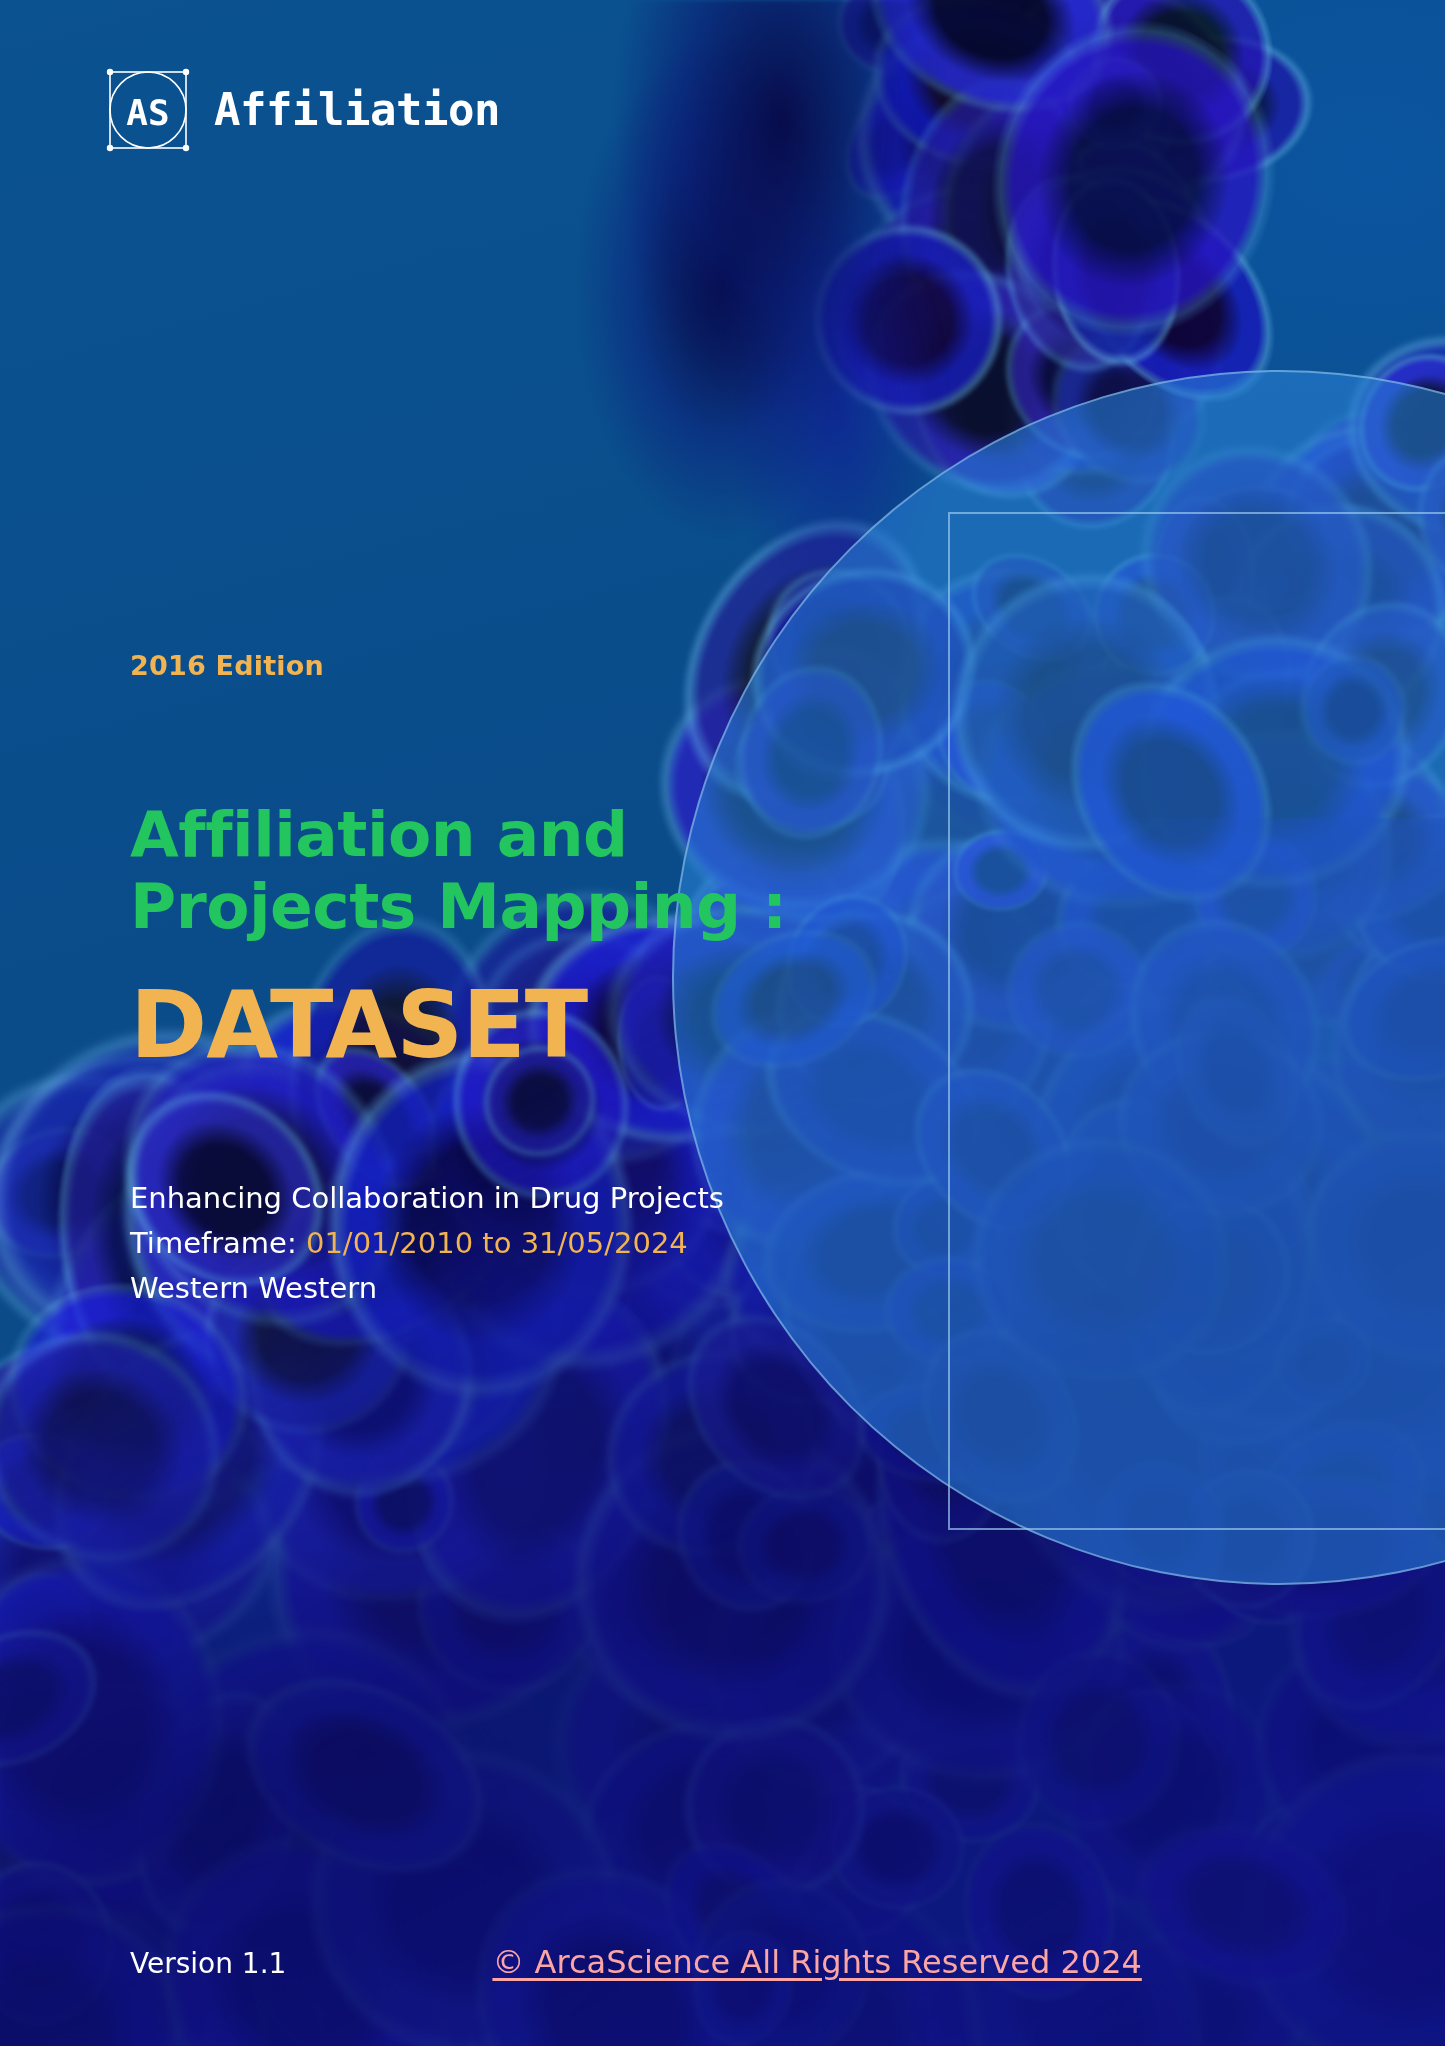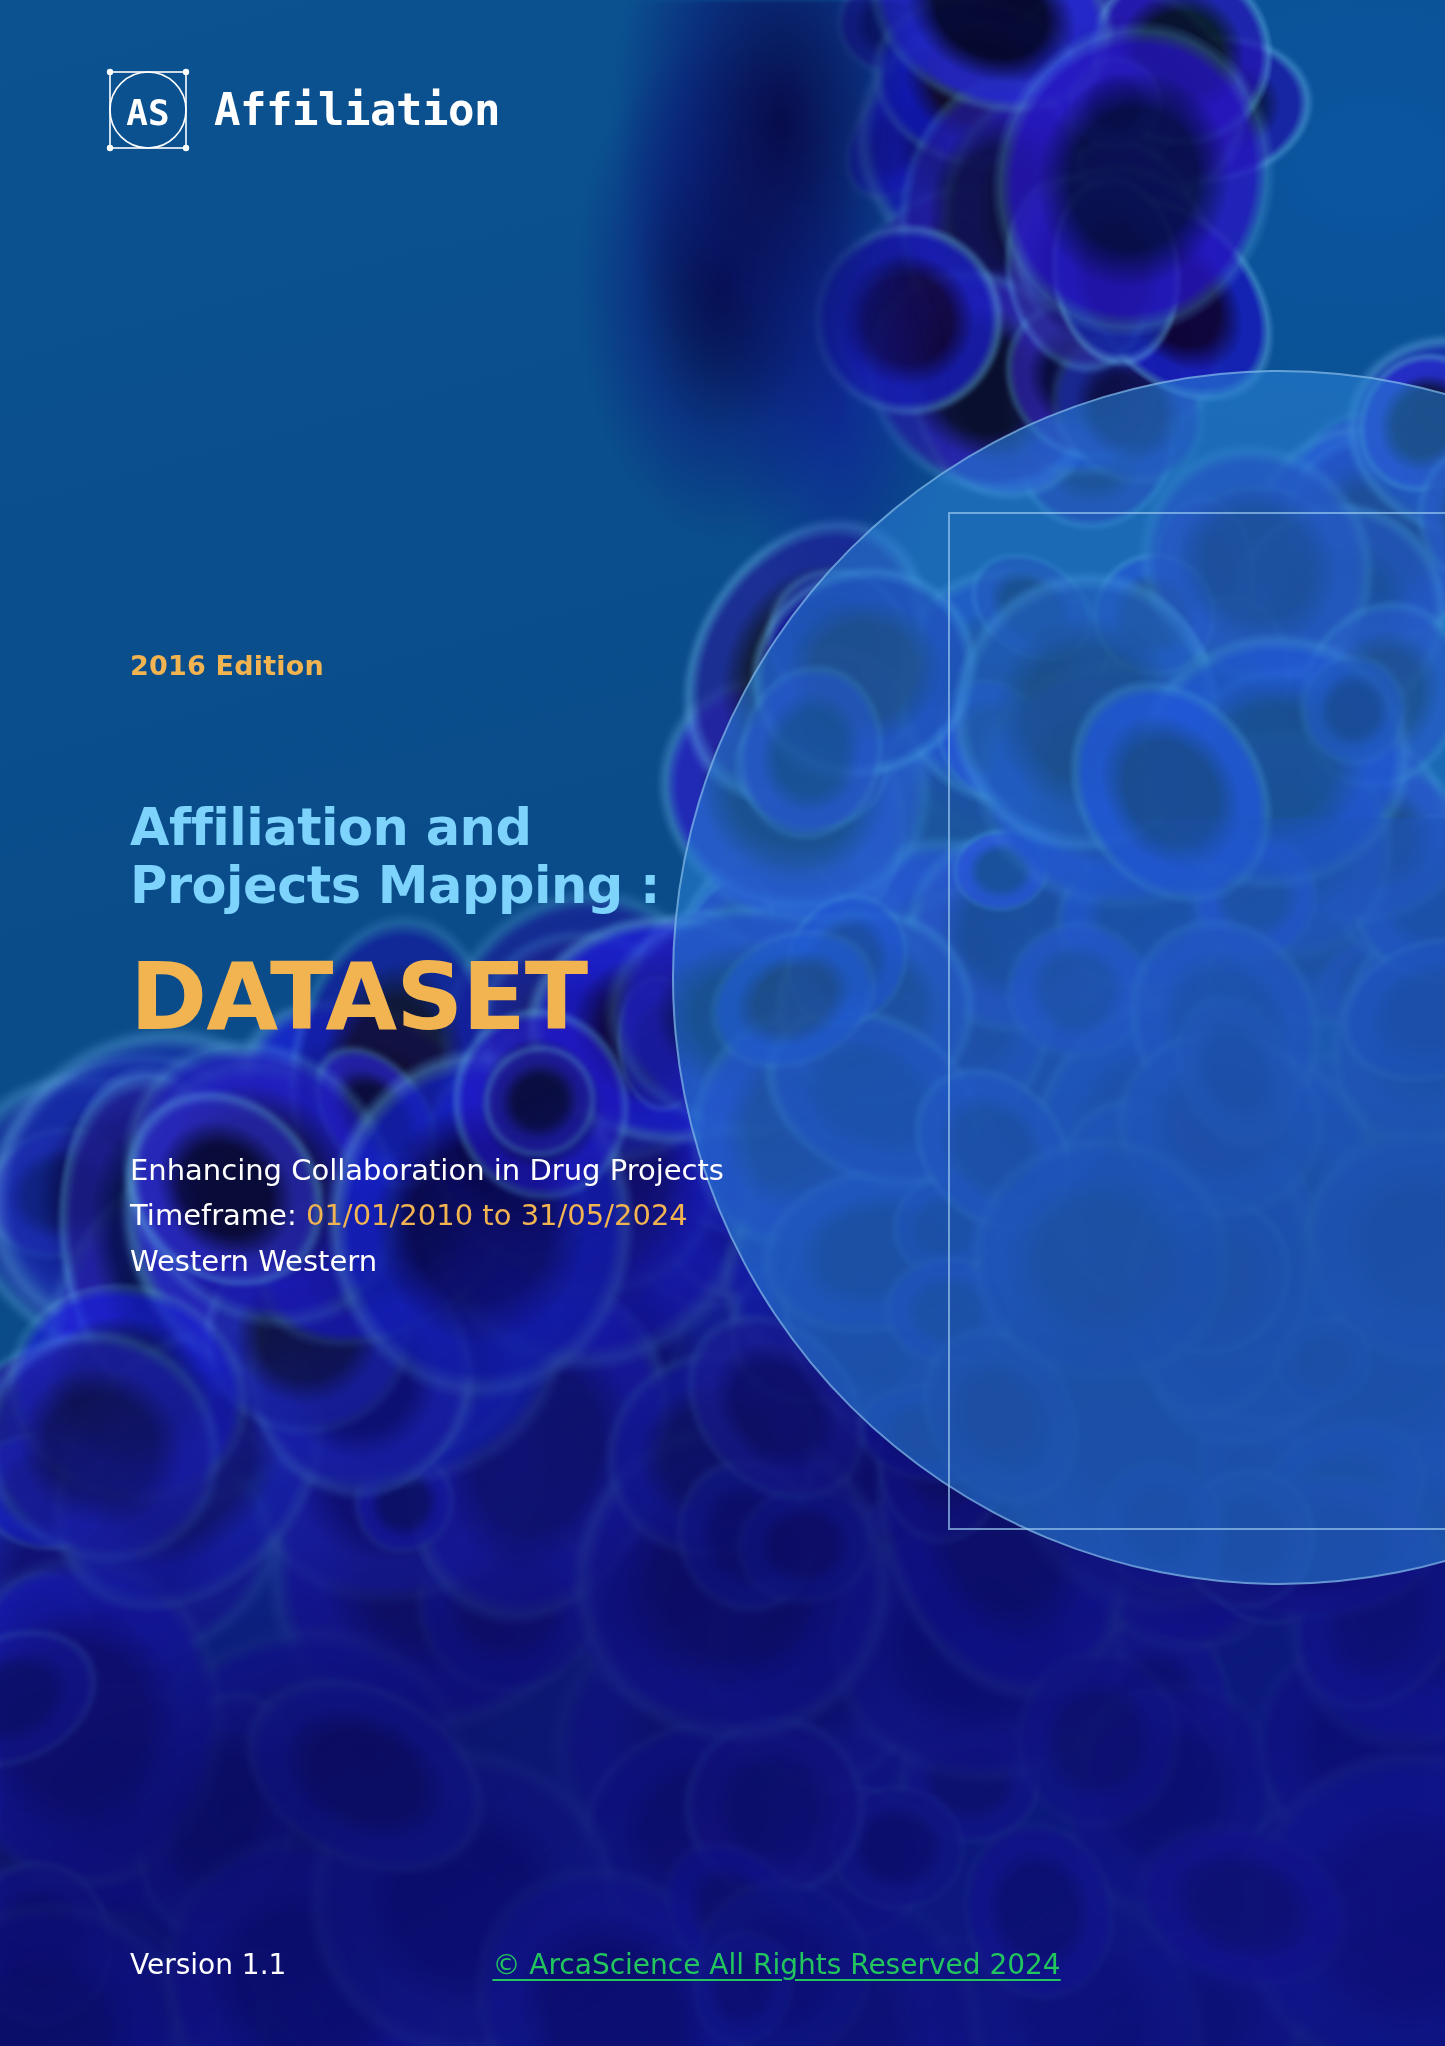--- a/index.html
+++ b/index.html
@@ -108,22 +108,22 @@
     width:820px;
   }
   .edition{
     color:#f2b351;
     font-size:27px;
     font-weight:700;
     letter-spacing:0.2px;
     margin:0 0 118px 0;
   }
   .title{
-    color:#7dd3fc;
-    font-size:51px;
+    color:#22c55e;
+    font-size:63px;
     font-weight:700;
     line-height:1.14;
     margin:0 7px 36px 0;
     letter-spacing:-0.5px;
   }
   .title .ln{display:block;}
   .dataset{
     color:#f2b351;
     font-size:93px;
     font-weight:700;
@@ -148,22 +148,22 @@
     display:flex;
     align-items:baseline;
   }
   .version{
     color:#ffffff;
     font-size:28px;
     font-weight:400;
     white-space:nowrap;
   }
   .copyright{
-    color:#22c55e;
-    font-size:28px;
+    color:#fca5a5;
+    font-size:32px;
     font-weight:400;
     text-decoration:underline;
     text-underline-offset:5px;
     white-space:nowrap;
     margin-left:206px;
   }
 </style>
 </head>
 <body>
 

